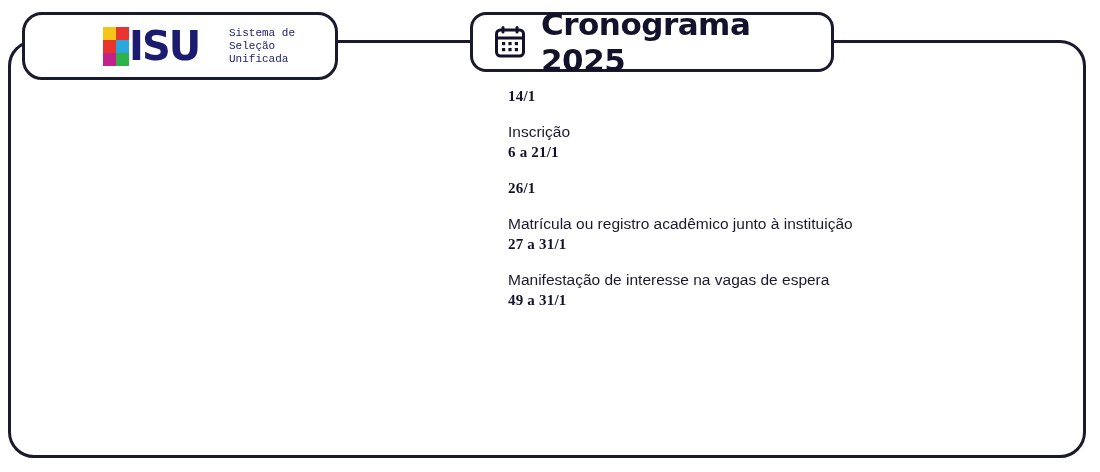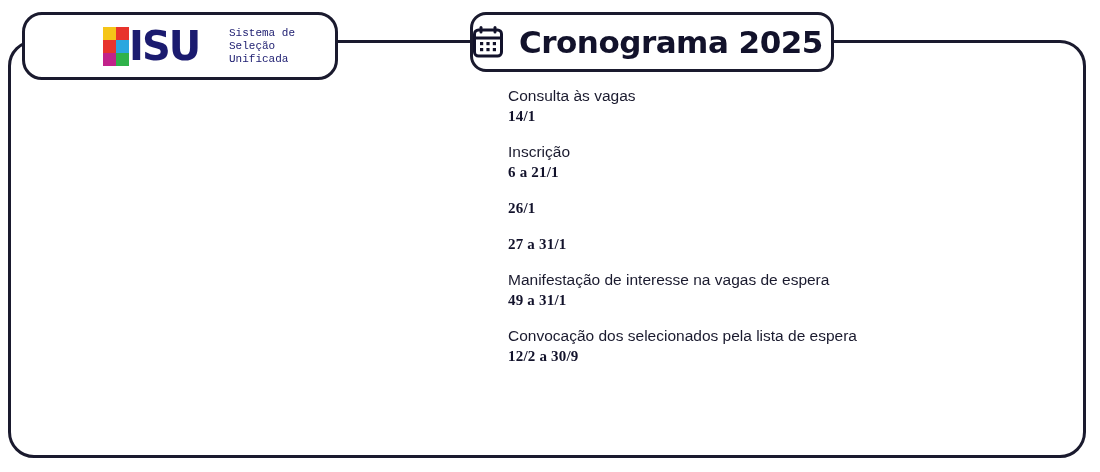--- a/index.html
+++ b/index.html
@@ -113,20 +113,21 @@
     top: 12px;
     width: 364px;
     height: 60px;
     box-sizing: border-box;
     border: 3px solid #1a1a2e;
     border-radius: 16px;
     background: #ffffff;
     display: flex;
     align-items: center;
     gap: 16px;
+    padding-left: 22px;
   }
   .title-text {
     font-family: "DejaVu Sans", sans-serif;
     font-weight: 700;
     font-size: 31px;
     letter-spacing: -0.5px;
     color: #12122b;
   }
   .cal-icon {
     width: 30px;
@@ -199,42 +200,38 @@
       <rect x="7" y="22" width="3.2" height="3.2" fill="#12122b"></rect>
       <rect x="13.4" y="22" width="3.2" height="3.2" fill="#12122b"></rect>
       <rect x="19.8" y="22" width="3.2" height="3.2" fill="#12122b"></rect>
     </svg>
     <div class="title-text">Cronograma 2025</div>
   </div>
 
   <div class="schedule">
 
     <div class="item">
-      <div class="item-label">Consulta às vagas</div>
       <div class="item-date">14/1</div>
     </div>
 
     <div class="item">
       <div class="item-label">Inscrição</div>
       <div class="item-date">6 a 21/1</div>
     </div>
 
     <div class="item">
       <div class="item-date">26/1</div>
     </div>
 
     <div class="item">
+      <div class="item-label">Matrícula ou registro acadêmico junto à instituição</div>
       <div class="item-date">27 a 31/1</div>
     </div>
 
     <div class="item">
       <div class="item-label">Manifestação de interesse na vagas de espera</div>
       <div class="item-date">49 a 31/1</div>
     </div>
 
-    <div class="item">
-      <div class="item-label">Convocação dos selecionados pela lista de espera</div>
-      <div class="item-date">12/2 a 30/9</div>
-    </div>
 
   </div>
 
 </div>
 
 </body></html>

